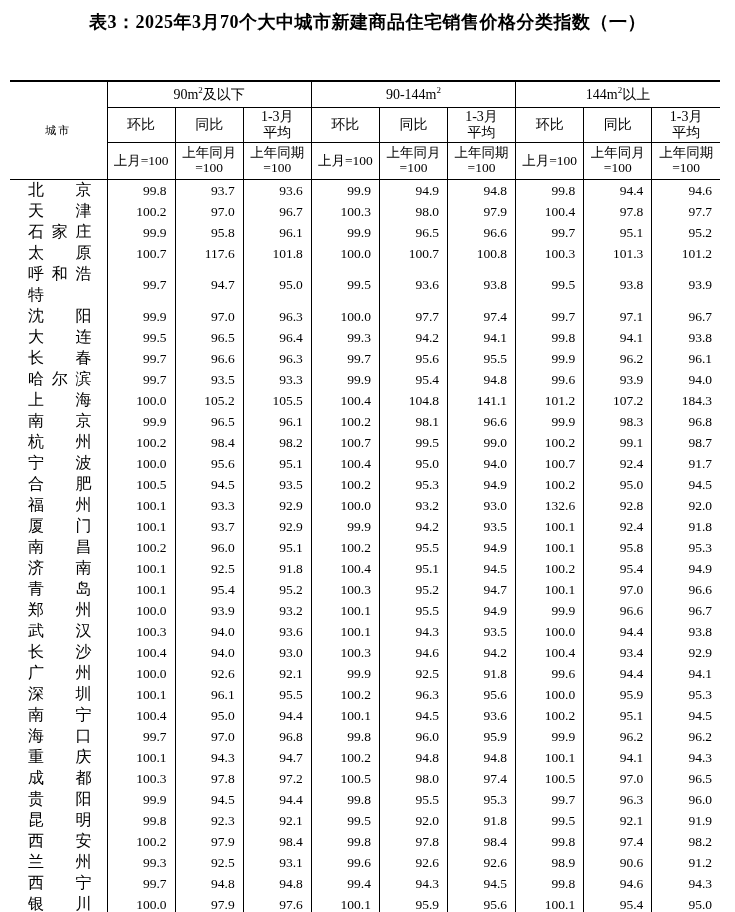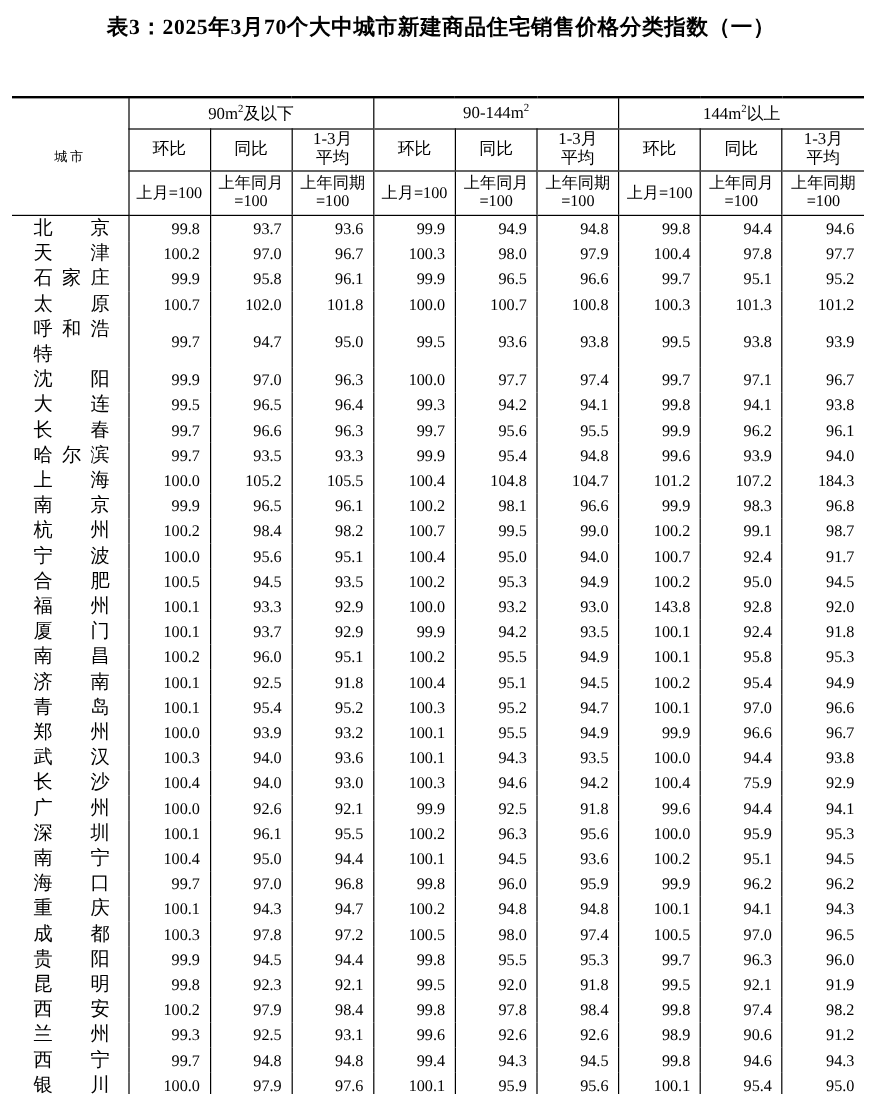--- a/index.html
+++ b/index.html
@@ -187,21 +187,21 @@
         <td class="num">99.9</td>
         <td class="num">96.5</td>
         <td class="num">96.6</td>
         <td class="num">99.7</td>
         <td class="num">95.1</td>
         <td class="num">95.2</td>
       </tr>
       <tr>
         <td class="city">太原</td>
         <td class="num">100.7</td>
-        <td class="num">102.0</td>
+        <td class="num">117.6</td>
         <td class="num">101.8</td>
         <td class="num">100.0</td>
         <td class="num">100.7</td>
         <td class="num">100.8</td>
         <td class="num">100.3</td>
         <td class="num">101.3</td>
         <td class="num">101.2</td>
       </tr>
       <tr>
         <td class="city">呼和浩特</td>
@@ -263,21 +263,21 @@
         <td class="num">93.9</td>
         <td class="num">94.0</td>
       </tr>
       <tr>
         <td class="city">上海</td>
         <td class="num">100.0</td>
         <td class="num">105.2</td>
         <td class="num">105.5</td>
         <td class="num">100.4</td>
         <td class="num">104.8</td>
-        <td class="num">104.7</td>
+        <td class="num">141.1</td>
         <td class="num">101.2</td>
         <td class="num">107.2</td>
         <td class="num">184.3</td>
       </tr>
       <tr>
         <td class="city">南京</td>
         <td class="num">99.9</td>
         <td class="num">96.5</td>
         <td class="num">96.1</td>
         <td class="num">100.2</td>
@@ -324,21 +324,21 @@
         <td class="num">94.5</td>
       </tr>
       <tr>
         <td class="city">福州</td>
         <td class="num">100.1</td>
         <td class="num">93.3</td>
         <td class="num">92.9</td>
         <td class="num">100.0</td>
         <td class="num">93.2</td>
         <td class="num">93.0</td>
-        <td class="num">143.8</td>
+        <td class="num">132.6</td>
         <td class="num">92.8</td>
         <td class="num">92.0</td>
       </tr>
       <tr>
         <td class="city">厦门</td>
         <td class="num">100.1</td>
         <td class="num">93.7</td>
         <td class="num">92.9</td>
         <td class="num">99.9</td>
         <td class="num">94.2</td>
@@ -409,21 +409,21 @@
       </tr>
       <tr>
         <td class="city">长沙</td>
         <td class="num">100.4</td>
         <td class="num">94.0</td>
         <td class="num">93.0</td>
         <td class="num">100.3</td>
         <td class="num">94.6</td>
         <td class="num">94.2</td>
         <td class="num">100.4</td>
-        <td class="num">75.9</td>
+        <td class="num">93.4</td>
         <td class="num">92.9</td>
       </tr>
       <tr>
         <td class="city">广州</td>
         <td class="num">100.0</td>
         <td class="num">92.6</td>
         <td class="num">92.1</td>
         <td class="num">99.9</td>
         <td class="num">92.5</td>
         <td class="num">91.8</td>

